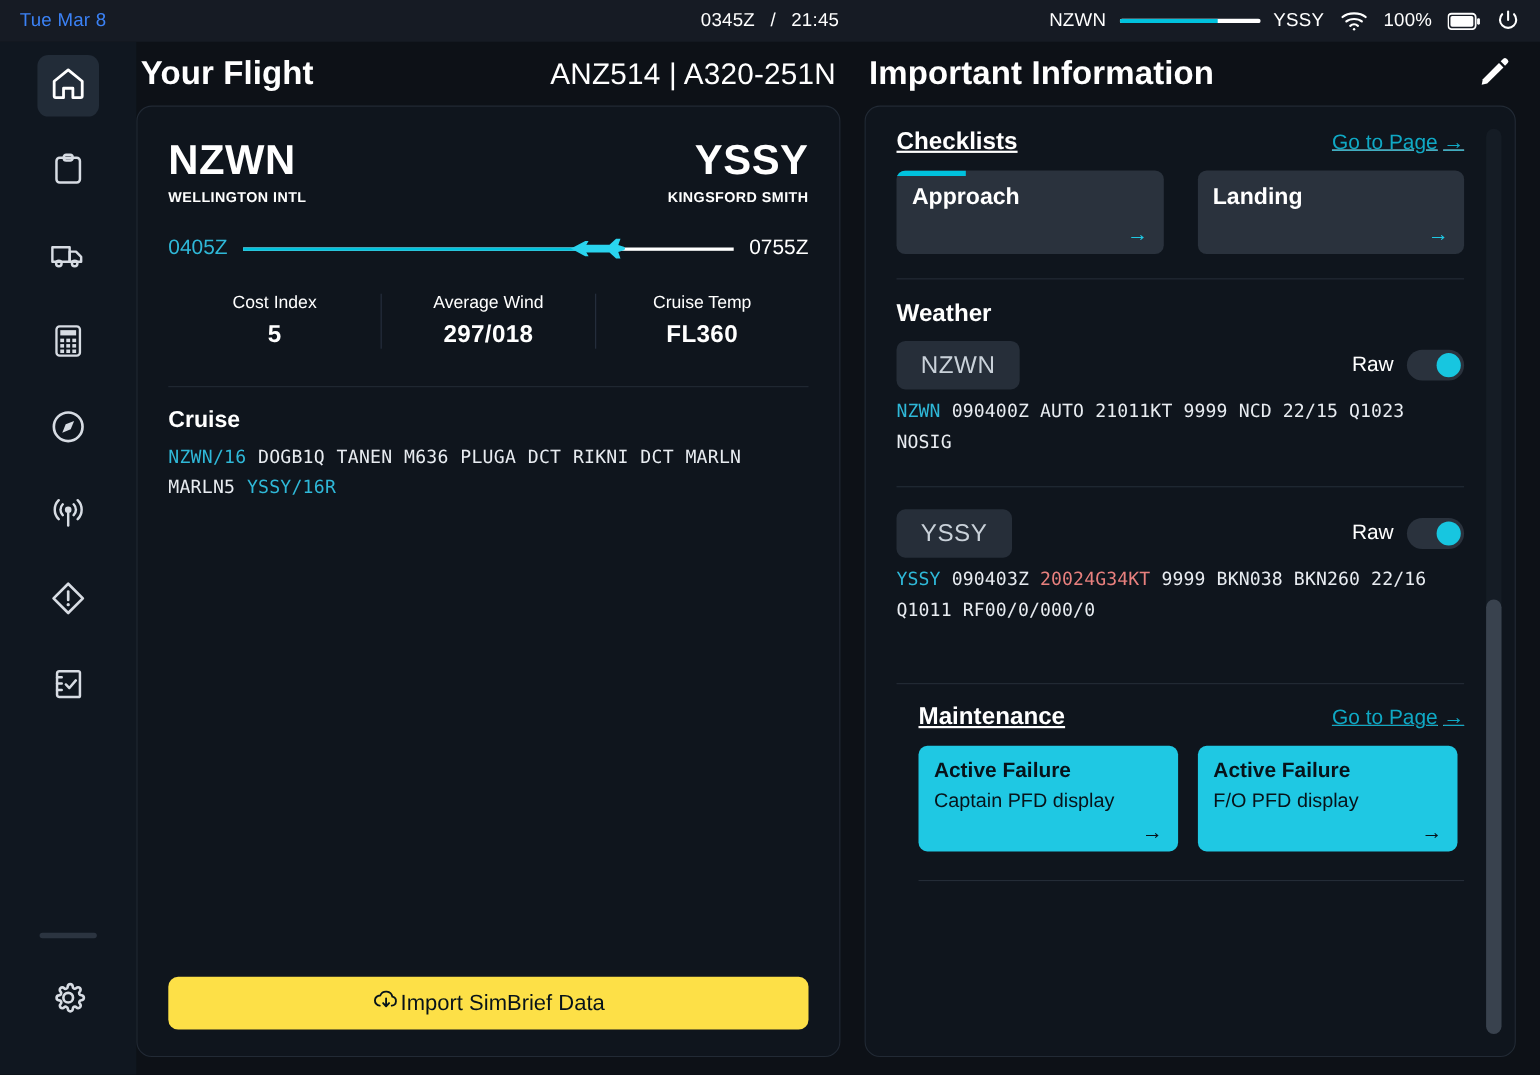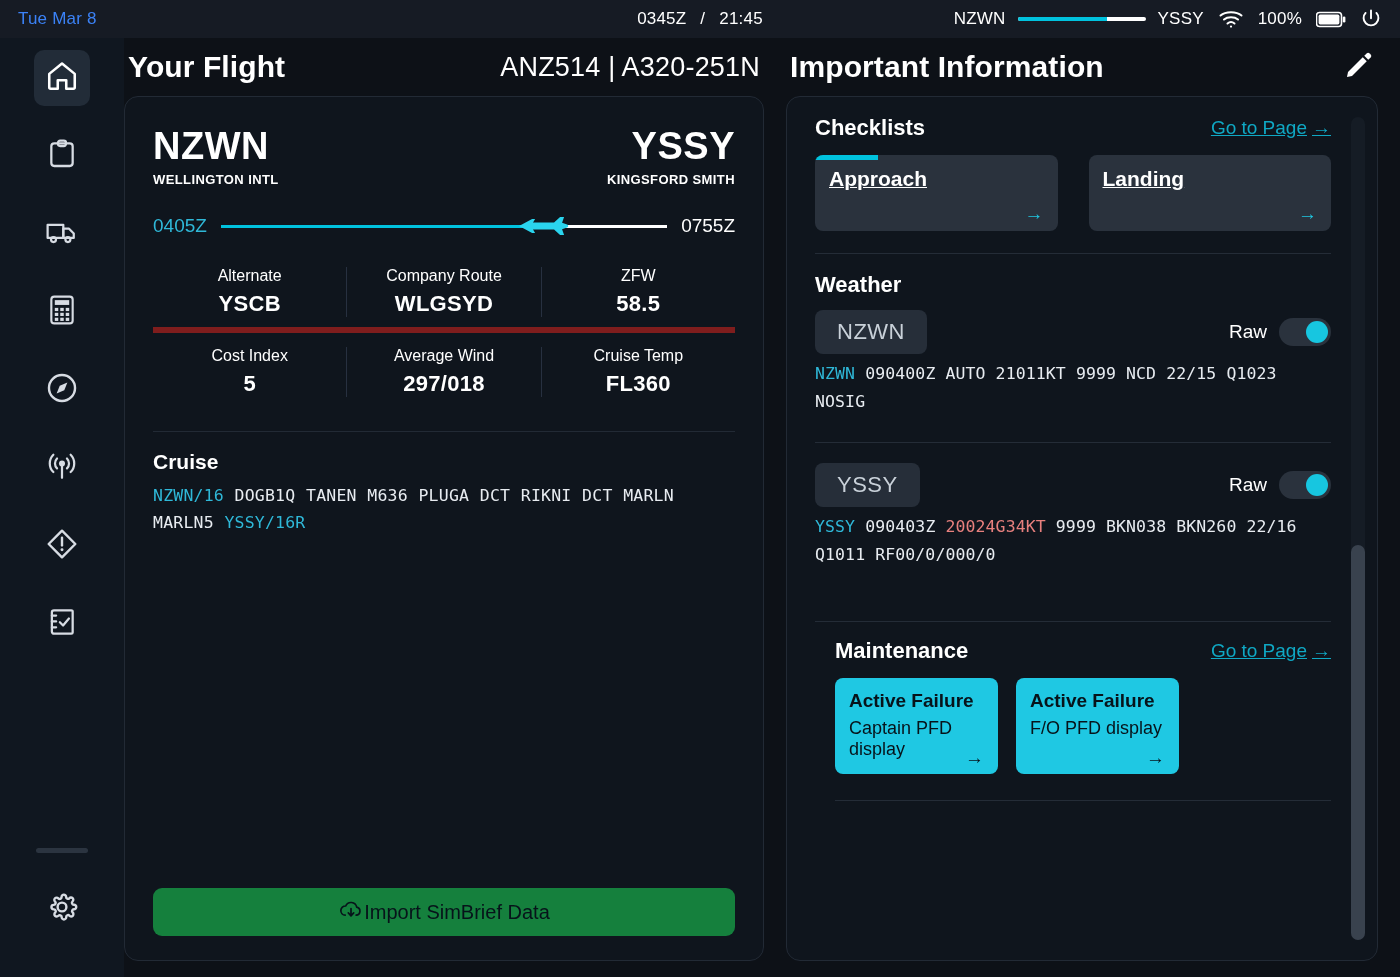--- a/index.html
+++ b/index.html
@@ -117,43 +117,43 @@
   .route-text {
     font-family: "DejaVu Sans Mono", monospace;
     font-size: 16.5px; line-height: 1.65; color: #e8ecf1; letter-spacing: .2px;
     word-spacing: .5px;
   }
   .rt-cyan { color: #2fb8d8; }
 
   .import-btn {
     margin-top: auto;
     height: 48px;
-    background: #15803d;
+    background: #fde047;
     color: #07131a;
     border: none; border-radius: 9px;
     display: flex; align-items: center; justify-content: center; 
     font-size: 20px; font-family: "Liberation Sans", sans-serif;
     cursor: pointer;
   }
 
   
   .card-right { overflow: hidden; }
   .scrollarea {
     position: absolute; inset: 0;
     padding: 18px 46px 0 28px;
     overflow: hidden;
   }
-  .sec-head { display: flex; align-items: center; justify-content: space-between; }
+  .sec-head { display: flex; align-items: flex-end; justify-content: space-between; text-decoration: underline; }
   .sec-title { font-size: 22px; font-weight: bold; }
   .goto {
     color: #0fa8c4; font-size: 19px; text-decoration: underline;
     display: inline-flex; align-items: center; gap: 5px; cursor: pointer;
   }
 
-  .chk-row { display: flex; gap: 31px; margin-top: 14px; text-decoration: underline; }
+  .chk-row { display: flex; gap: 31px; margin-top: 14px; }
   .chk-card {
     flex: 1 1 0; height: 76px;
     background: #2a323d; border-radius: 8px;
     position: relative; padding: 12px 14px 0 14px; overflow: hidden; cursor: pointer;
   }
   .chk-prog { position: absolute; left: 0; top: 0; height: 5px; background: #00c2de; border-radius: 8px 0 0 0; }
   .chk-name { font-size: 21px; font-weight: bold; }
   .chk-arrow { position: absolute; right: 14px; bottom: 8px; color: #1fc8e3; font-size: 19px; line-height: 1; }
 
   .divider { height: 1px; background: #242c37; margin: 22px 0 0 0; }
@@ -179,21 +179,21 @@
   .metar {
     font-family: "DejaVu Sans Mono", monospace;
     font-size: 16.5px; line-height: 1.7; margin-top: 6px; color: #e8ecf1; letter-spacing: .1px;
   }
   .mt-cyan { color: #2fb8d8; }
   .mt-warn { color: #e8807e; }
 
   .sec-maint { margin-top: 16px; margin-left: 20px; }
   .mx-row { display: flex; gap: 18px; margin-top: 14px; }
   .mx-card {
-    width: 163px; height: 96px;
+    width: 236px; height: 96px;
     background: #1fc8e3; border-radius: 8px;
     padding: 12px 14px 0 14px; color: #07131a; position: relative; cursor: pointer;
   }
   .mx-title { font-size: 19px; font-weight: bold; }
   .mx-desc { font-size: 18px; margin-top: 6px; }
   .mx-arrow { position: absolute; right: 14px; bottom: 7px; font-size: 19px; line-height: 1; }
 
   .scrollbar {
     position: absolute; right: 12px; top: 20px; bottom: 20px;
     width: 14px; background: #151c25; border-radius: 7px;
@@ -385,34 +385,20 @@
                   <path d="M10 16.5 L36 16.5 L42 11 L46 11 L44 16.8 L49 18.4 a1.7 1.7 0 0 1 0 3.2 L44 23.2 L46 29 L42 29 L36 23.5 L10 23.5 Z" fill="#2ad4ee"></path>
                 </svg>
               </span>
             </span>
             <span class="tl-time right">0755Z</span>
           </div>
 
           <div class="stats">
             <div class="stat-row">
               <div class="stat">
-                <span class="stat-label">Alternate</span>
-                <span class="stat-value">YSCB</span>
-              </div>
-              <div class="stat">
-                <span class="stat-label">Company Route</span>
-                <span class="stat-value">WLGSYD</span>
-              </div>
-              <div class="stat">
-                <span class="stat-label">ZFW</span>
-                <span class="stat-value">58.5</span>
-              </div>
-            </div>
-            <div class="stat-row">
-              <div class="stat">
                 <span class="stat-label">Cost Index</span>
                 <span class="stat-value">5</span>
               </div>
               <div class="stat">
                 <span class="stat-label">Average Wind</span>
                 <span class="stat-value">297/018</span>
               </div>
               <div class="stat">
                 <span class="stat-label">Cruise Temp</span>
                 <span class="stat-value">FL360</span>

